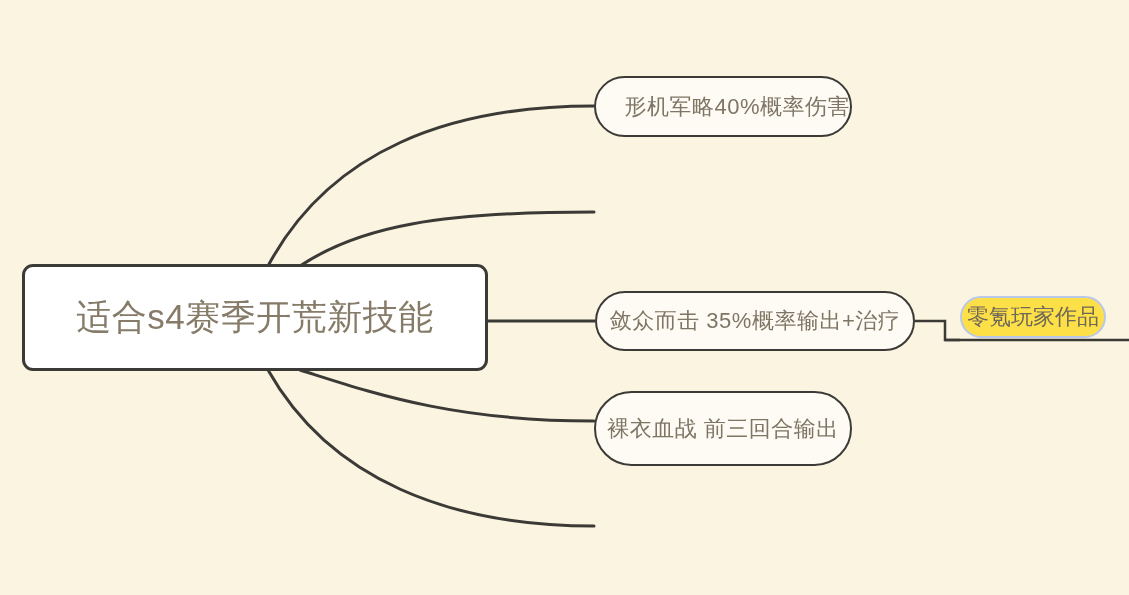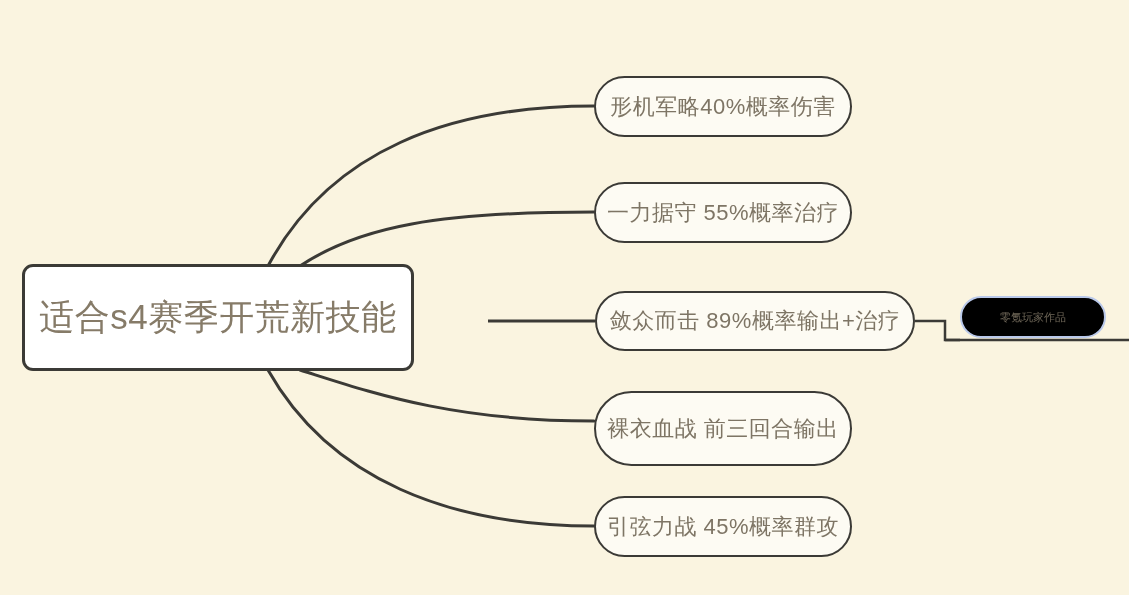--- a/index.html
+++ b/index.html
@@ -33,53 +33,53 @@
     position: absolute;
     box-sizing: border-box;
     display: flex;
     align-items: center;
     justify-content: center;
     white-space: nowrap;
   }
   .root-node {
     left: 22px;
     top: 264px;
-    width: 392px;
+    width: 466px;
     height: 107px;
     background: #ffffff;
     border: 3px solid #3b3a36;
     border-radius: 11px;
     color: #867b68;
     font-size: 35px;
     letter-spacing: 0.5px;
   }
   .branch-node {
     background: #fdfbf3;
     border: 2px solid #3b3a36;
     border-radius: 999px;
     color: #7e7565;
     font-size: 22px;
     letter-spacing: 0.5px;
   }
-  .branch-1 { left: 594px; top: 76px;  width: 258px; height: 61px; }
+  .branch-1 { left: 594px; top: 76px;  width: 258px; height: 61px; justify-content: flex-end; }
   .branch-2 { left: 594px; top: 182px; width: 258px; height: 61px; }
   .branch-3 { left: 595px; top: 291px; width: 320px; height: 60px; }
   .branch-4 { left: 594px; top: 391px; width: 258px; height: 75px; }
   .branch-5 { left: 594px; top: 496px; width: 258px; height: 61px; }
 
   .side-node {
     left: 960px;
     top: 296px;
     width: 146px;
     height: 42px;
-    background: #000000;
+    background: #fde047;
     border: 2px solid #b9c8ea;
     border-radius: 999px;
     color: #6f6758;
-    font-size: 11px;
+    font-size: 22px;
   }
   .watermark {
     position: absolute;
     left: 900px;
     top: 540px;
     color: #2b2b2b;
     font-size: 30px;
     font-weight: bold;
     letter-spacing: 1px;
     text-shadow: 1px 1px 0 rgba(255,255,255,0.55);
@@ -107,34 +107,28 @@
   </svg>
 
   <div class="node root-node">
     <span>适合s4赛季开荒新技能</span>
   </div>
 
   <div class="node branch-node branch-1">
     <span>形机军略40%概率伤害</span>
   </div>
 
-  <div class="node branch-node branch-2">
-    <span>一力据守 55%概率治疗</span>
-  </div>
 
   <div class="node branch-node branch-3">
-    <span>敛众而击 89%概率输出+治疗</span>
+    <span>敛众而击 35%概率输出+治疗</span>
   </div>
 
   <div class="node branch-node branch-4">
     <span>裸衣血战 前三回合输出</span>
   </div>
 
-  <div class="node branch-node branch-5">
-    <span>引弦力战 45%概率群攻</span>
-  </div>
 
   <div class="node side-node">
     <span>零氪玩家作品</span>
   </div>
 
 
 </div>
 
 </body></html>

